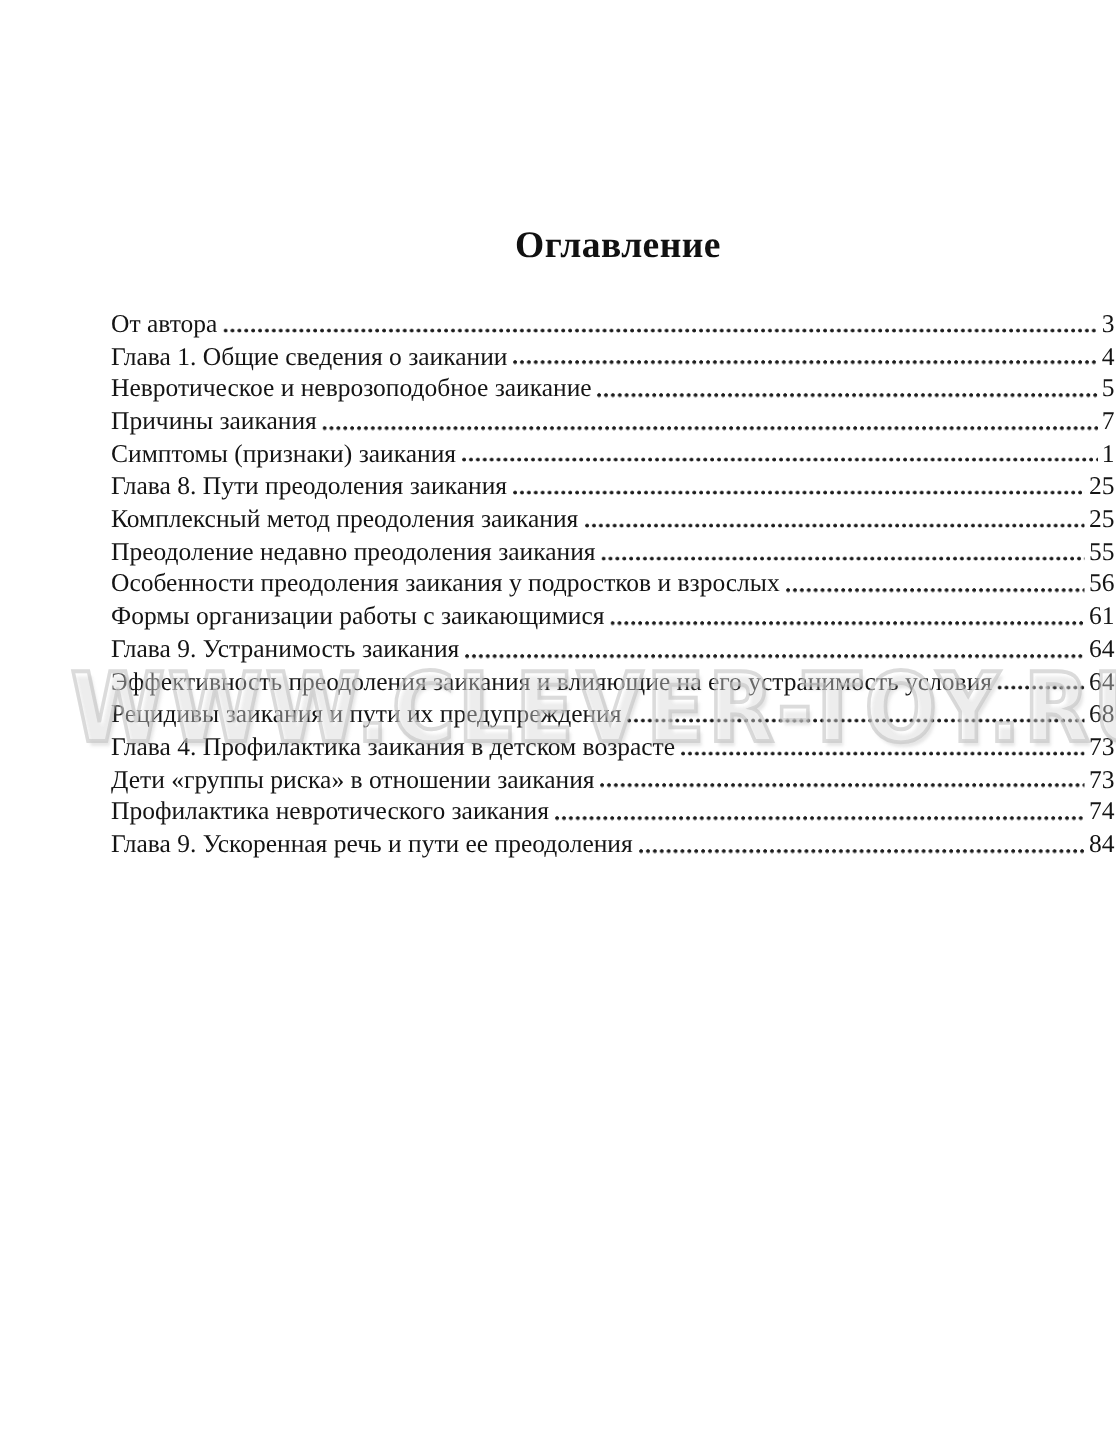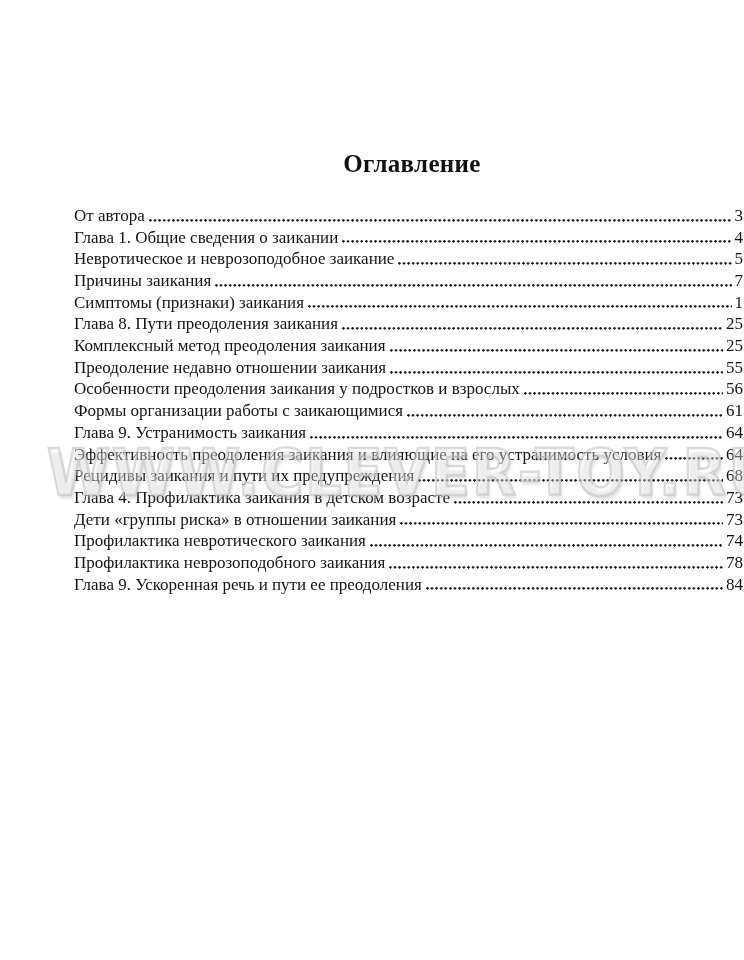--- a/index.html
+++ b/index.html
@@ -115,21 +115,21 @@
         <span class="toc-label">Глава 8. Пути преодоления заикания</span>
         <span class="toc-dots"></span>
         <span class="toc-page">25</span>
       </div>
       <div class="toc-row">
         <span class="toc-label">Комплексный метод преодоления заикания</span>
         <span class="toc-dots"></span>
         <span class="toc-page">25</span>
       </div>
       <div class="toc-row">
-        <span class="toc-label">Преодоление недавно отношении заикания</span>
+        <span class="toc-label">Преодоление недавно преодоления заикания</span>
         <span class="toc-dots"></span>
         <span class="toc-page">55</span>
       </div>
       <div class="toc-row">
         <span class="toc-label">Особенности преодоления заикания у подростков и взрослых</span>
         <span class="toc-dots"></span>
         <span class="toc-page">56</span>
       </div>
       <div class="toc-row">
         <span class="toc-label">Формы организации работы с заикающимися</span>
@@ -160,25 +160,20 @@
         <span class="toc-label">Дети «группы риска» в отношении заикания</span>
         <span class="toc-dots"></span>
         <span class="toc-page">73</span>
       </div>
       <div class="toc-row">
         <span class="toc-label">Профилактика невротического заикания</span>
         <span class="toc-dots"></span>
         <span class="toc-page">74</span>
       </div>
       <div class="toc-row">
-        <span class="toc-label">Профилактика неврозоподобного заикания</span>
-        <span class="toc-dots"></span>
-        <span class="toc-page">78</span>
-      </div>
-      <div class="toc-row">
         <span class="toc-label">Глава 9. Ускоренная речь и пути ее преодоления</span>
         <span class="toc-dots"></span>
         <span class="toc-page">84</span>
       </div>
     </div>
 
   <div class="watermark">WWW.CLEVER-TOY.RU</div>
 </div>
 
 </body></html>

